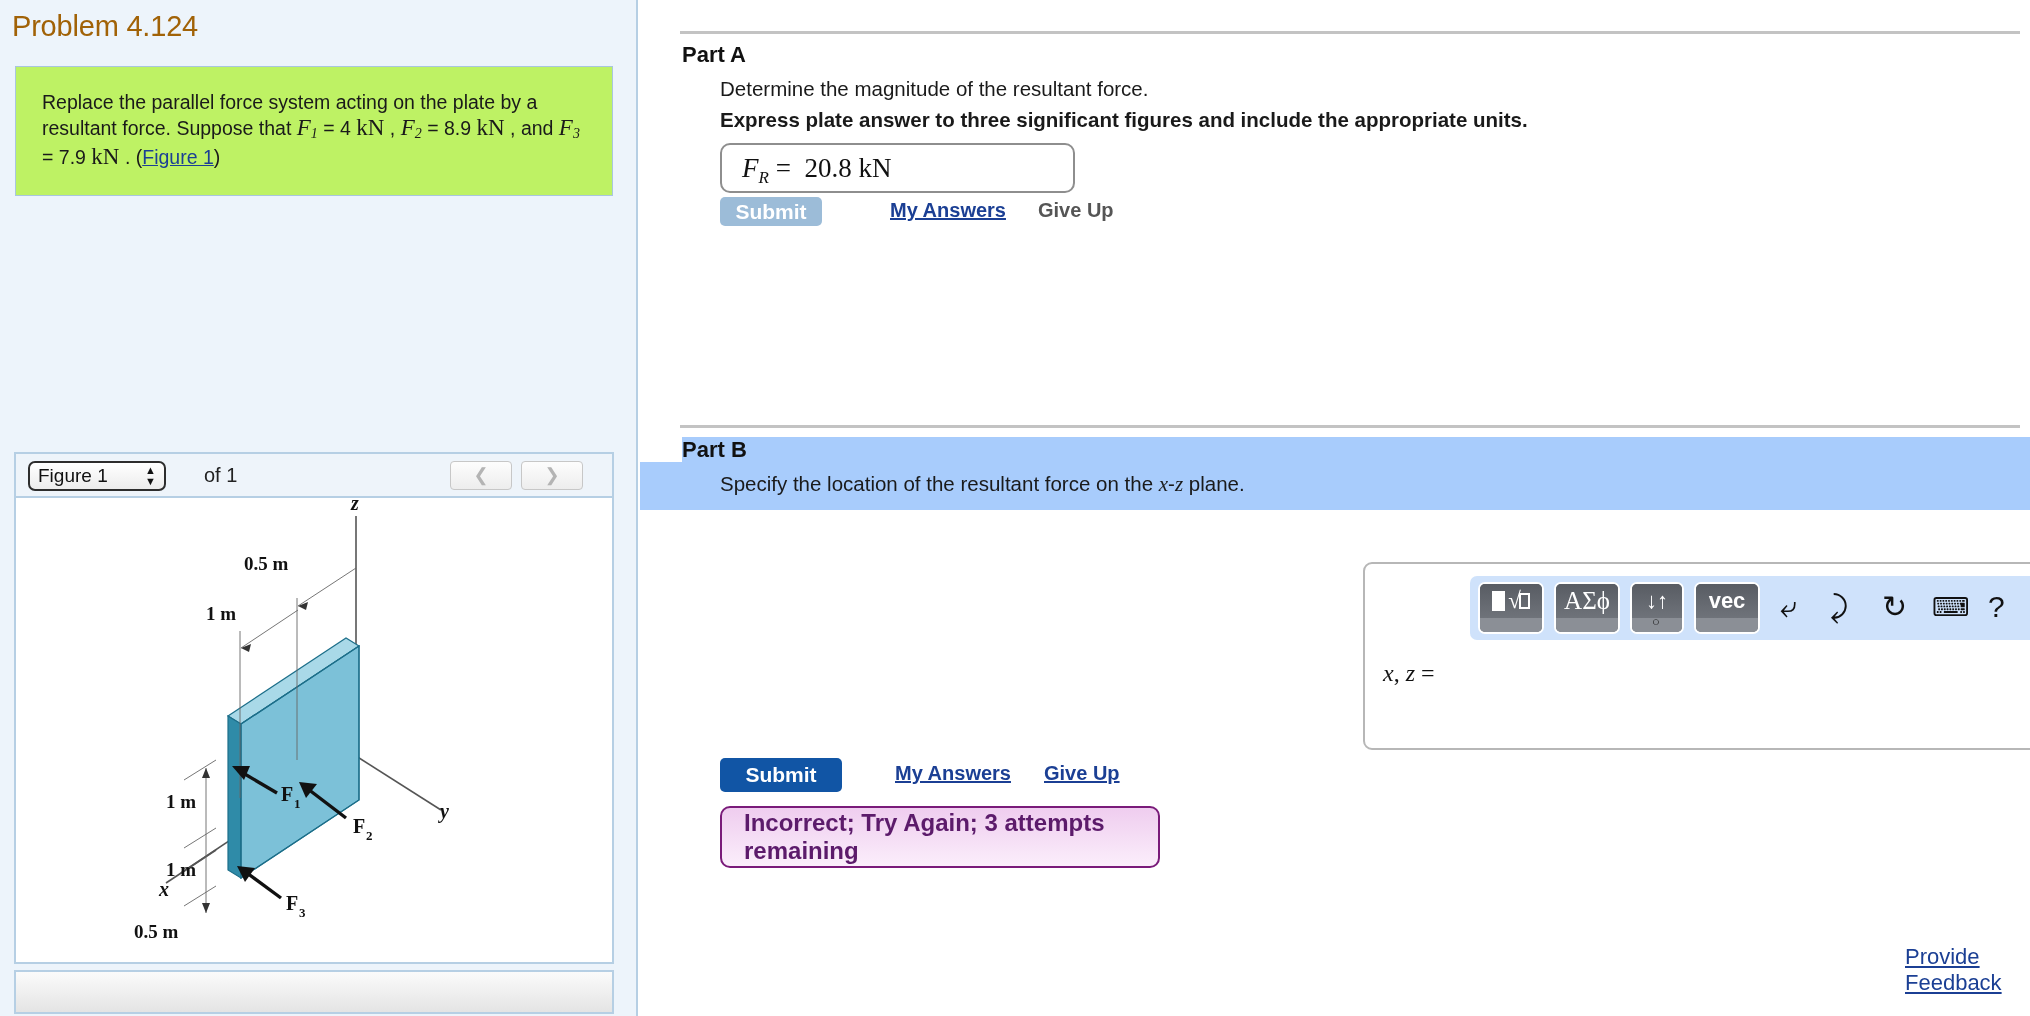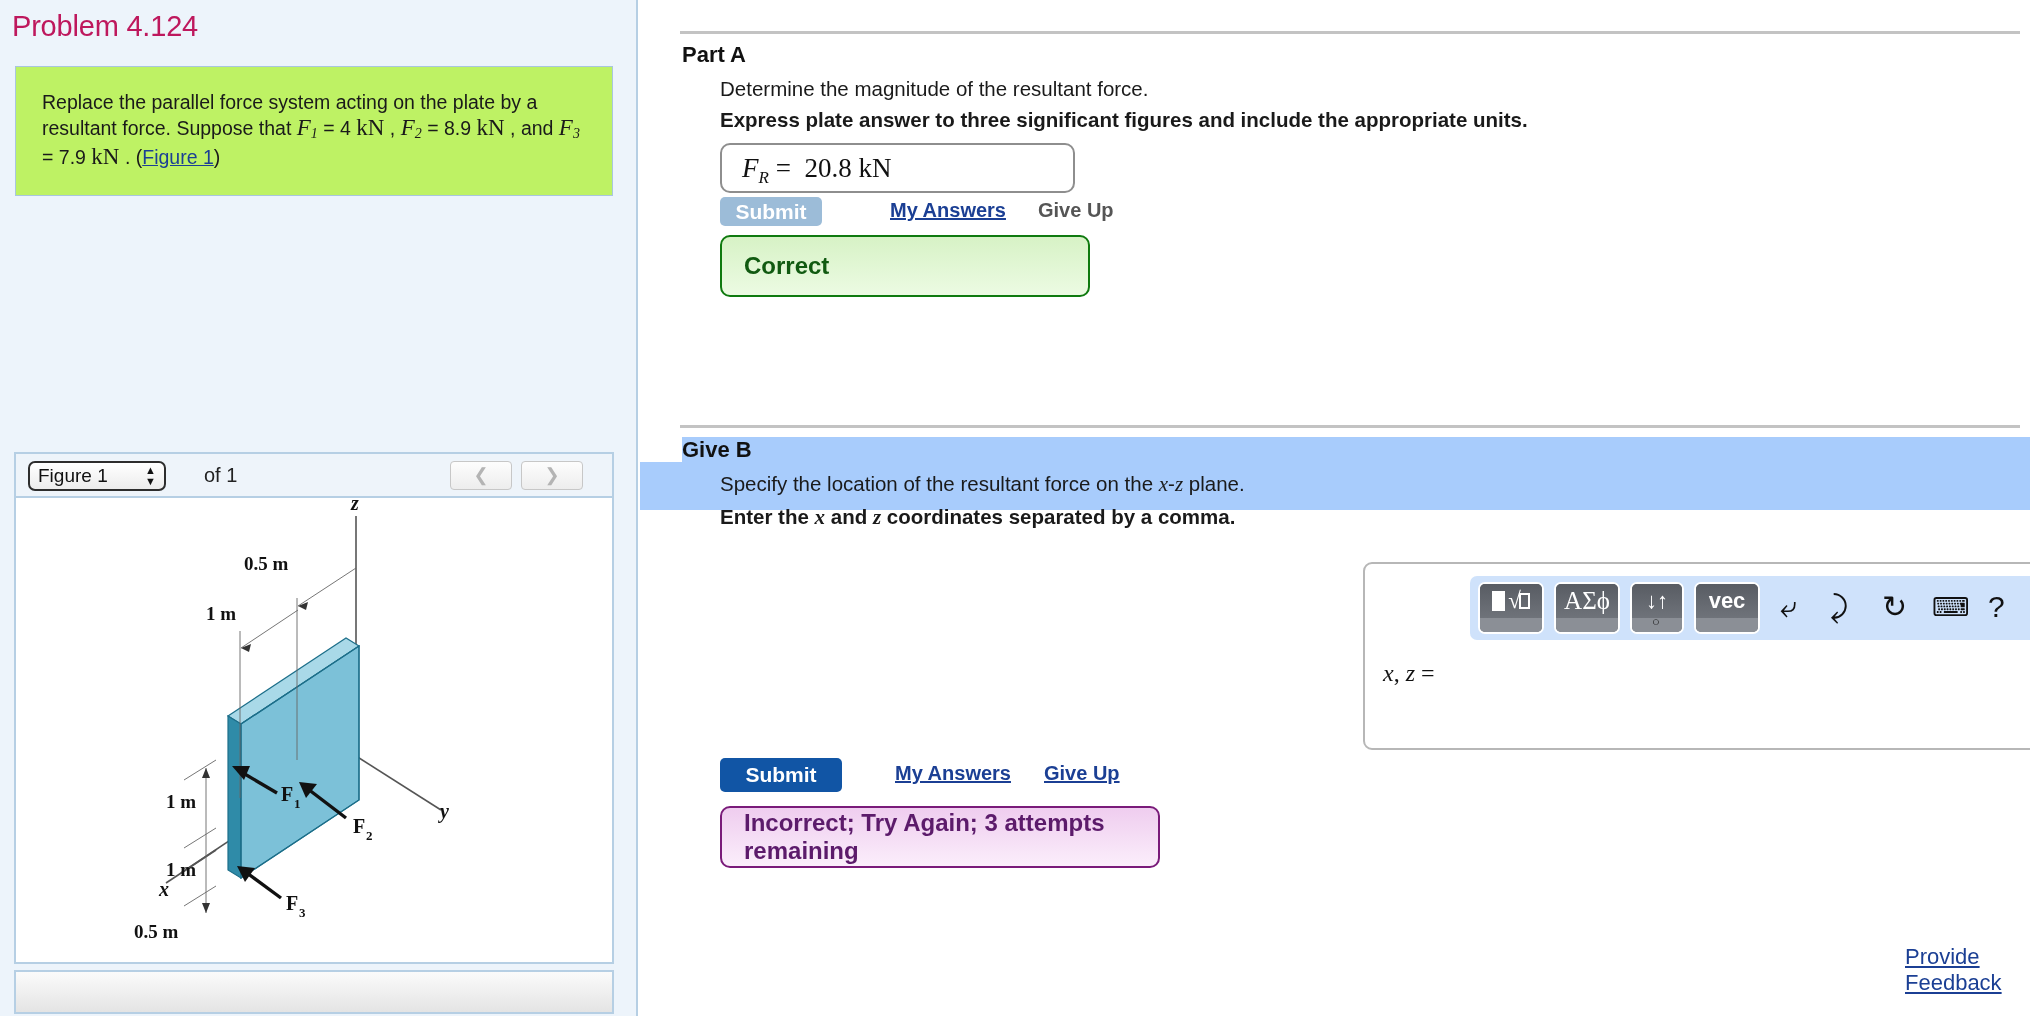--- a/index.html
+++ b/index.html
@@ -15,21 +15,21 @@
 
   
   .left-panel {
     position: absolute; left: 0; top: 0;
     width: 638px; height: 1016px;
     background: #edf4fb;
     border-right: 2px solid #b6cfe4;
   }
   .problem-title {
     position: absolute; left: 12px; top: 10px;
-    font-size: 29px; color: #be185d;
+    font-size: 29px; color: #a16207;
     letter-spacing: -0.2px;
   }
   .problem-box {
     position: absolute; left: 15px; top: 66px;
     width: 598px; height: 130px;
     background: #bef264;
     border: 1px solid #a9c6de;
   }
   .problem-text {
     position: absolute; left: 26px; top: 22px;
@@ -362,34 +362,28 @@
     <div class="ans-field" style="left:80px; top:143px; width:355px; height:50px;">
       <div class="ans-value" style="left:20px; top:8px;">
         <span style="font-style:italic"><span>F</span><sub>R</sub></span><span> =</span>&nbsp;&nbsp;<span>20.8 kN</span>
       </div>
     </div>
 
     <div class="btn-submit btn-submit-disabled" style="left:80px; top:197px; width:102px; height:29px; line-height:29px;">Submit</div>
     <div class="link-ans" style="left:250px; top:199px;">My Answers</div>
     <div class="link-giveup-plain" style="left:398px; top:199px;">Give Up</div>
 
-    <div class="banner banner-correct" style="left:80px; top:235px; width:370px; height:62px;">
-      <span class="banner-text">Correct</span>
-    </div>
 
     <div class="hrule" style="top:425px;"></div>
-    <div class="part-label" style="left:42px; top:437px;">Give B</div>
+    <div class="part-label" style="left:42px; top:437px;">Part B</div>
 
     <div class="prompt" style="left:80px; top:472px;">
       <span>Specify the location of the resultant force on the </span><span class="mathvar" style="font-size:21px">x</span><span>-</span><span class="mathvar" style="font-size:21px">z</span><span> plane.</span>
     </div>
 
-    <div class="prompt prompt-bold" style="left:80px; top:505px;">
-      <span>Enter the </span><span class="mathvar" style="font-size:21px">x</span><span> and </span><span class="mathvar" style="font-size:21px">z</span><span> coordinates separated by a comma.</span>
-    </div>
 
     <div class="math-widget">
       <div class="math-toolbar">
 
         <div class="mbtn" style="left:8px;">
           <div class="mbtn-top">
             <span style="display:inline-block;width:13px;height:20px;background:#fff;margin-right:3px;"></span>
             <span style="font-family:'Liberation Serif',serif;font-size:23px;">√</span>
             <span style="display:inline-block;width:11px;height:16px;border:2px solid #fff;margin-left:-2px;"></span>
           </div>

